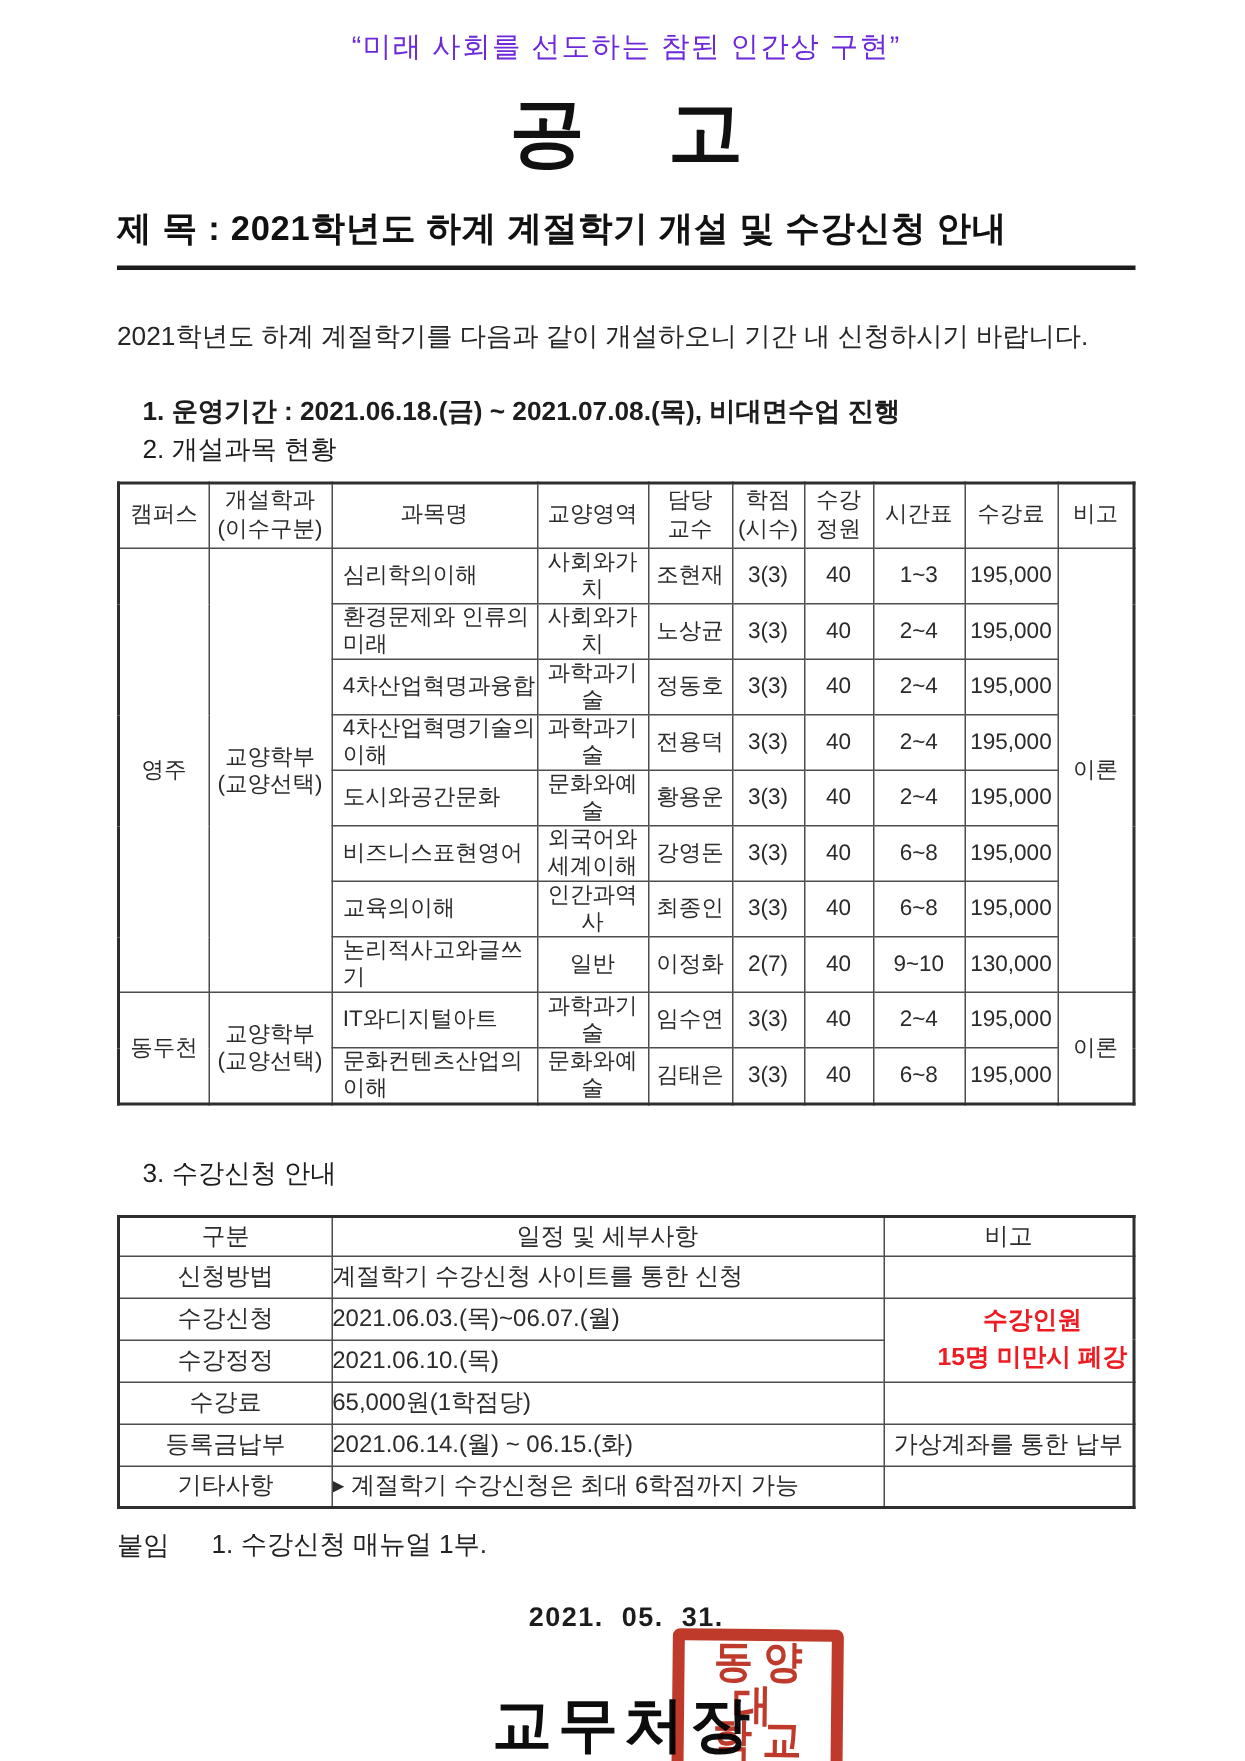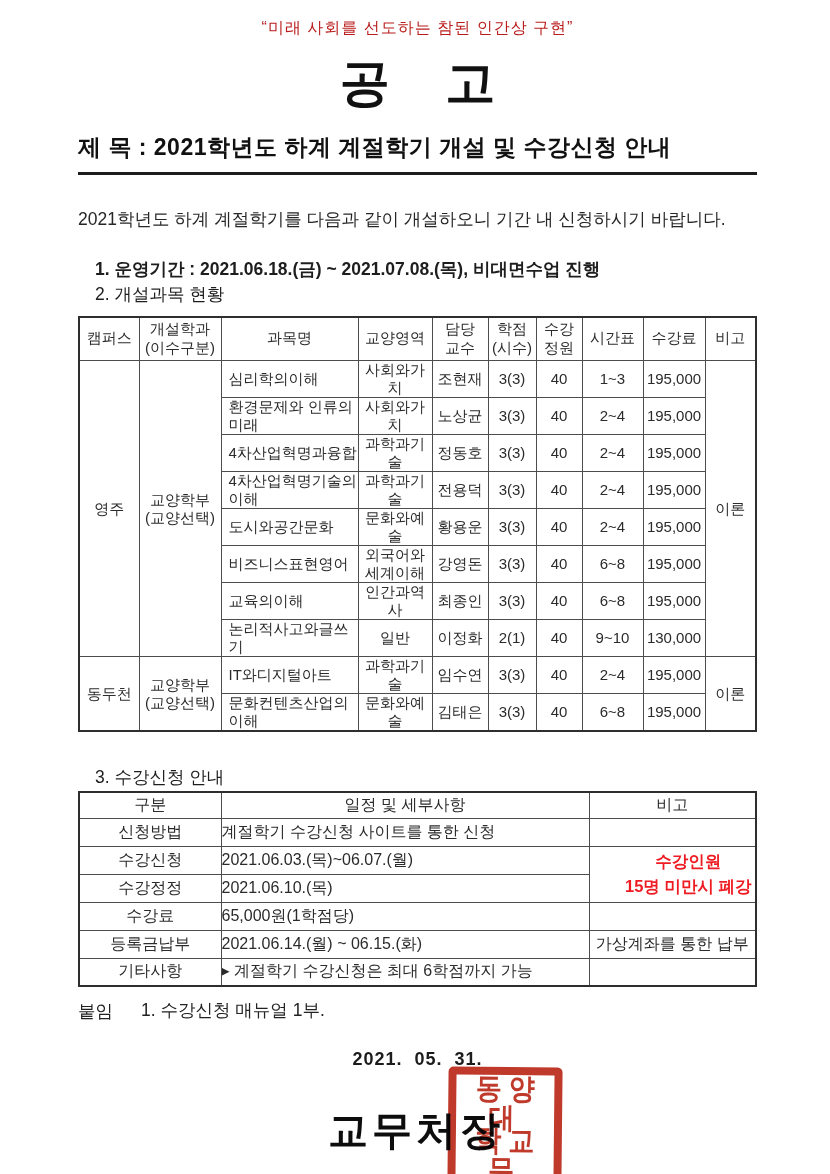--- a/index.html
+++ b/index.html
@@ -9,23 +9,23 @@
     width:830px; height:1174px;
     background:#ffffff;
     font-family:"Liberation Sans","DejaVu Sans",sans-serif;
     color:#1f1f1f;
     overflow:hidden;
   }
   .inner { padding:18px 73px 0 78px; }
 
   .quote {
     text-align:center;
-    font-size:16px;
+    font-size:19px;
     letter-spacing:1px;
-    color:#b91c1c;
+    color:#6d28d9;
   }
   .main-title {
     margin-top:18px;
     text-align:center;
     font-size:50px;
     font-weight:bold;
     color:#111;
     white-space:pre;
     line-height:1.05;
   }
@@ -63,21 +63,21 @@
   th { white-space:pre-line; font-weight:normal; }
 
   .courses { margin-top:9px; font-size:15px; }
   .courses th { height:44px; line-height:1.25; }
   .courses td { height:33px; line-height:1.2; }
   .courses td.cname { text-align:left; padding-left:7px; }
   .courses td.pre { white-space:pre-line; }
 
   .sec3 { margin-top:33px; margin-left:17px; font-size:17.5px; color:#1d1d1d; }
 
-  .guide { margin-top:2px; font-size:16px; }
+  .guide { margin-top:16px; font-size:16px; }
   .guide th { height:26px; }
   .guide td { height:28px; }
   .guide td.detail { text-align:left; white-space:pre-wrap; }
   .guide td.warn {
     color:#ee1b22;
     font-weight:bold;
     font-size:16.5px;
     white-space:pre-line;
     line-height:1.5;
     padding-left:32px;
@@ -238,21 +238,21 @@
           <td>최종인</td>
           <td>3(3)</td>
           <td>40</td>
           <td>6~8</td>
           <td>195,000</td>
         </tr>
         <tr>
           <td class="cname">논리적사고와글쓰기</td>
           <td>일반</td>
           <td>이정화</td>
-          <td>2(1)</td>
+          <td>2(7)</td>
           <td>40</td>
           <td>9~10</td>
           <td>130,000</td>
         </tr>
         <tr>
           <td rowspan="2">동두천</td>
           <td rowspan="2" class="pre">교양학부
 (교양선택)</td>
           <td class="cname">IT와디지털아트</td>
           <td>과학과기술</td>

